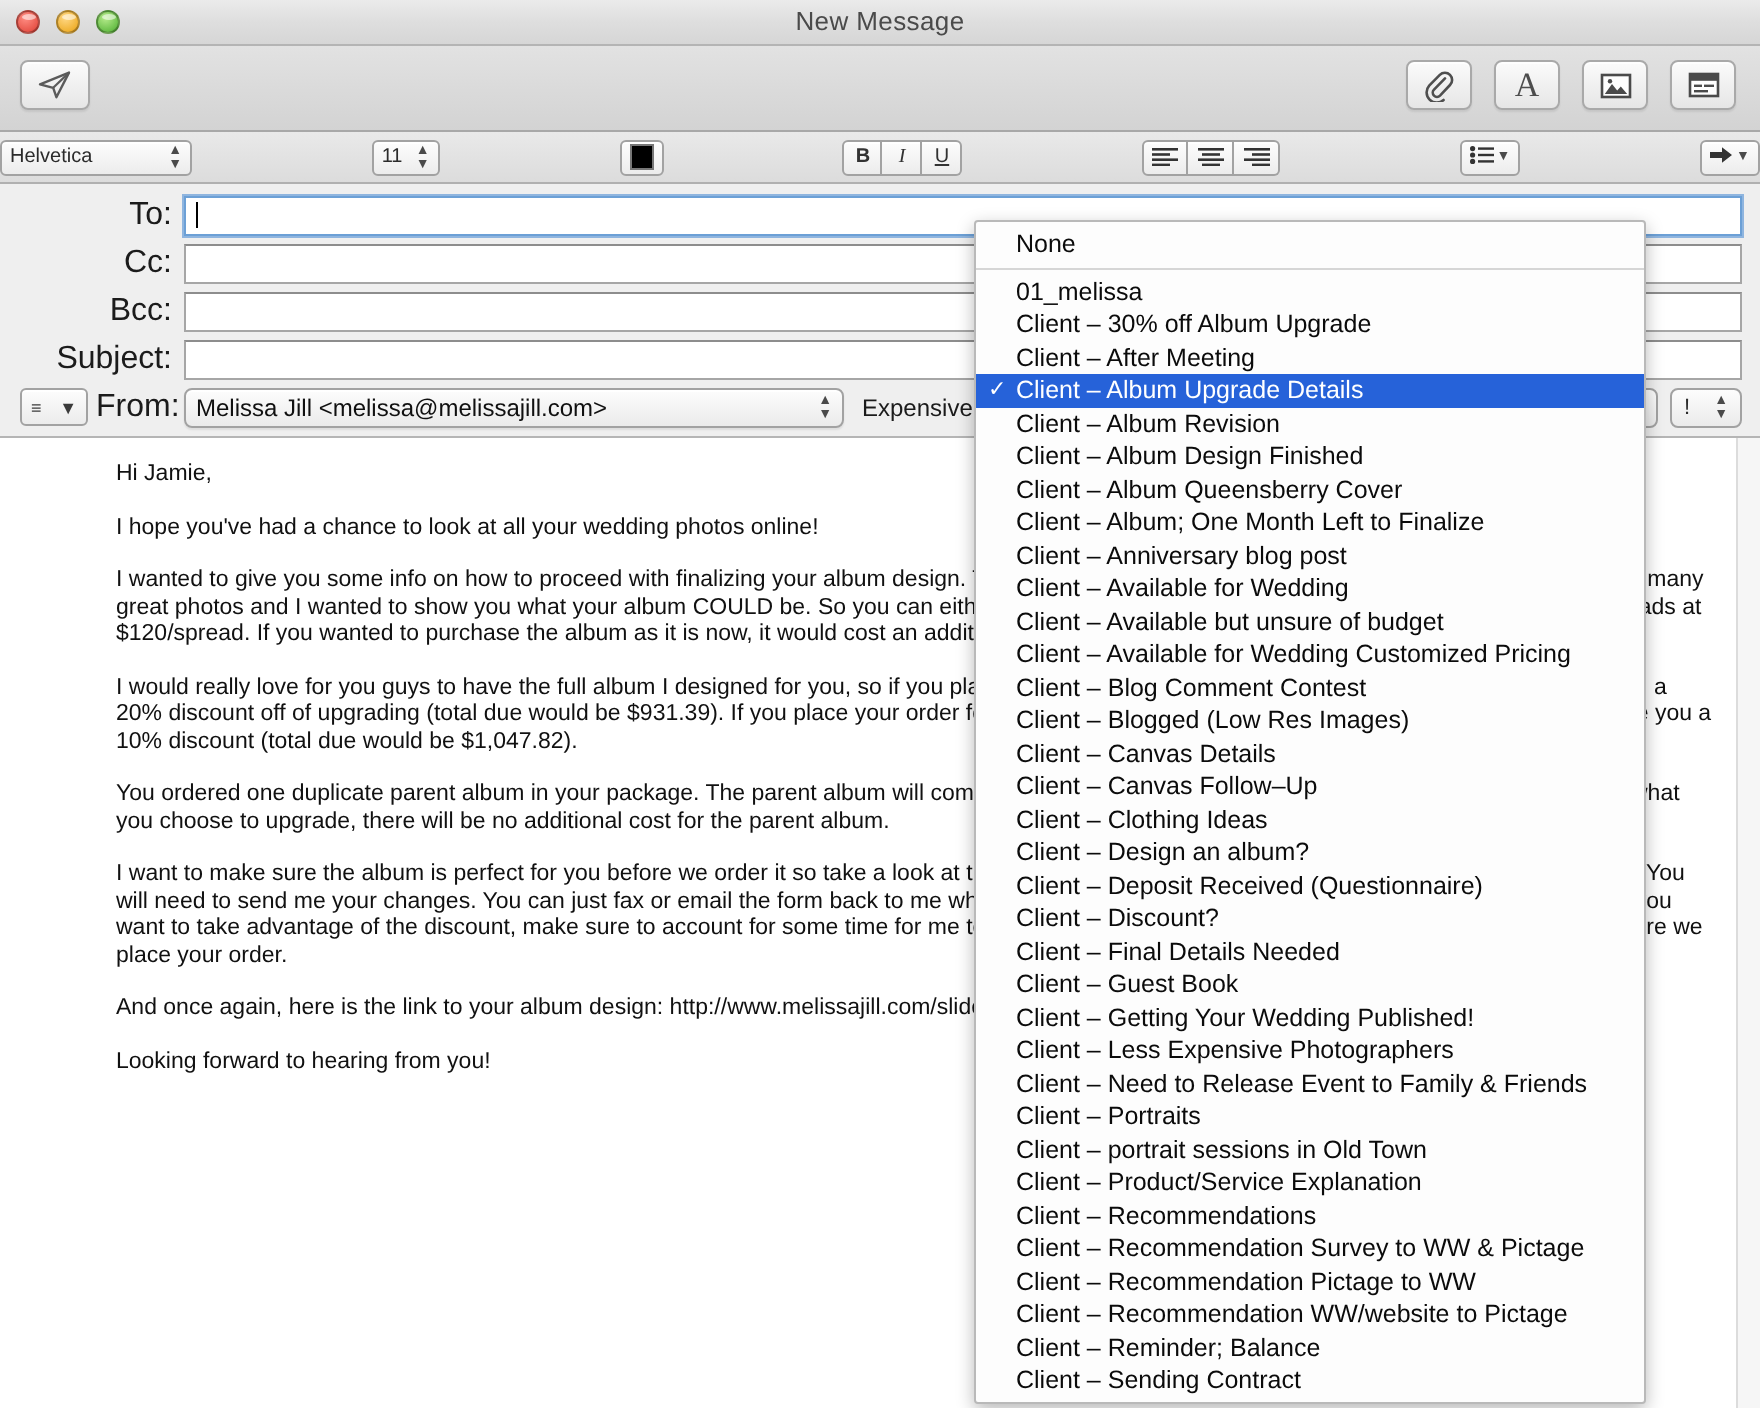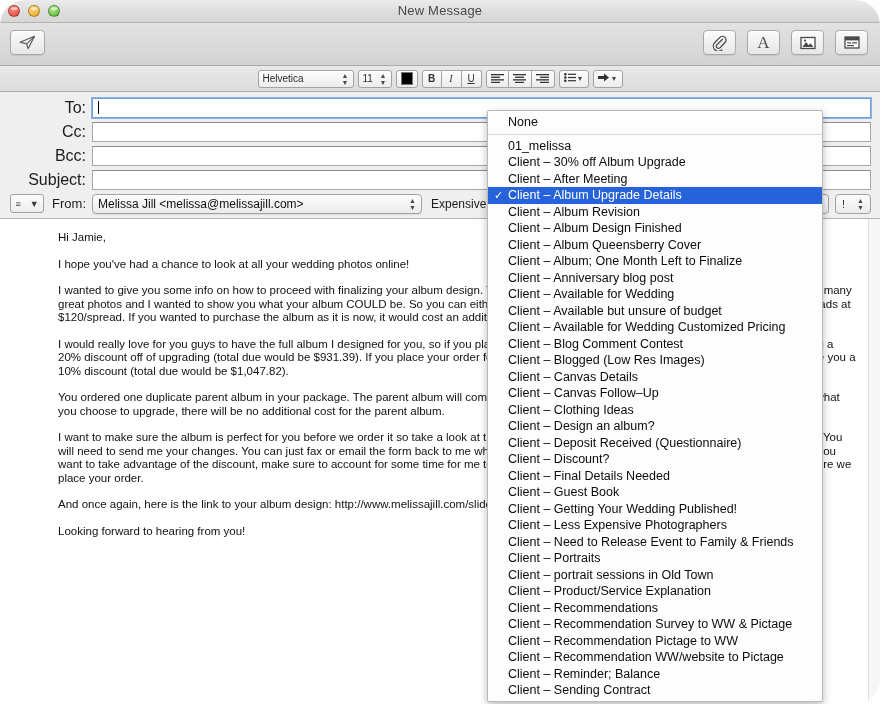--- a/index.html
+++ b/index.html
@@ -14,21 +14,20 @@
     background: #ffffff;
     -webkit-font-smoothing: antialiased;
   }
 
   .window {
     position: relative;
     width: 880px;
     height: 704px;
     overflow: hidden;
     background: #ffffff;
-    border-radius: 25px;
   }
 
   
   .titlebar {
     position: relative;
     height: 22px;
     background: linear-gradient(to bottom, #ebebeb 0%, #dedede 50%, #d6d6d6 100%);
     border-bottom: 1px solid #b4b4b4;
   }
   .traffic {
@@ -101,21 +100,21 @@
   }
 
   
   .formatbar {
     position: relative;
     height: 25px;
     background: linear-gradient(to bottom, #e9e9e9 0%, #dcdcdc 100%);
     border-bottom: 1px solid #b0b0b0;
     display: flex;
     align-items: center;
-    justify-content: center;
+    justify-content: space-between;
     gap: 4px;
   }
   .ctl {
     box-sizing: border-box;
     height: 18px;
     border: 1px solid #a2a2a2;
     border-radius: 3px;
     background: linear-gradient(to bottom, #fdfdfd 0%, #ececec 100%);
     box-shadow: 0 1px 0 rgba(255,255,255,0.8) inset;
     display: flex;
@@ -222,21 +221,21 @@
     align-items: center;
     justify-content: space-around;
     box-sizing: border-box;
     font-size: 9px;
     color: #3b3b3b;
   }
   .from-label {
     width: 44px;
     text-align: right;
     padding-right: 6px;
-    font-size: 13px;
+    font-size: 16px;
     color: #1b1b1b;
     flex: none;
     box-sizing: border-box;
   }
   .from-pop {
     width: 330px;
     height: 20px;
     flex: none;
     box-sizing: border-box;
     border: 1px solid #a2a2a2;

